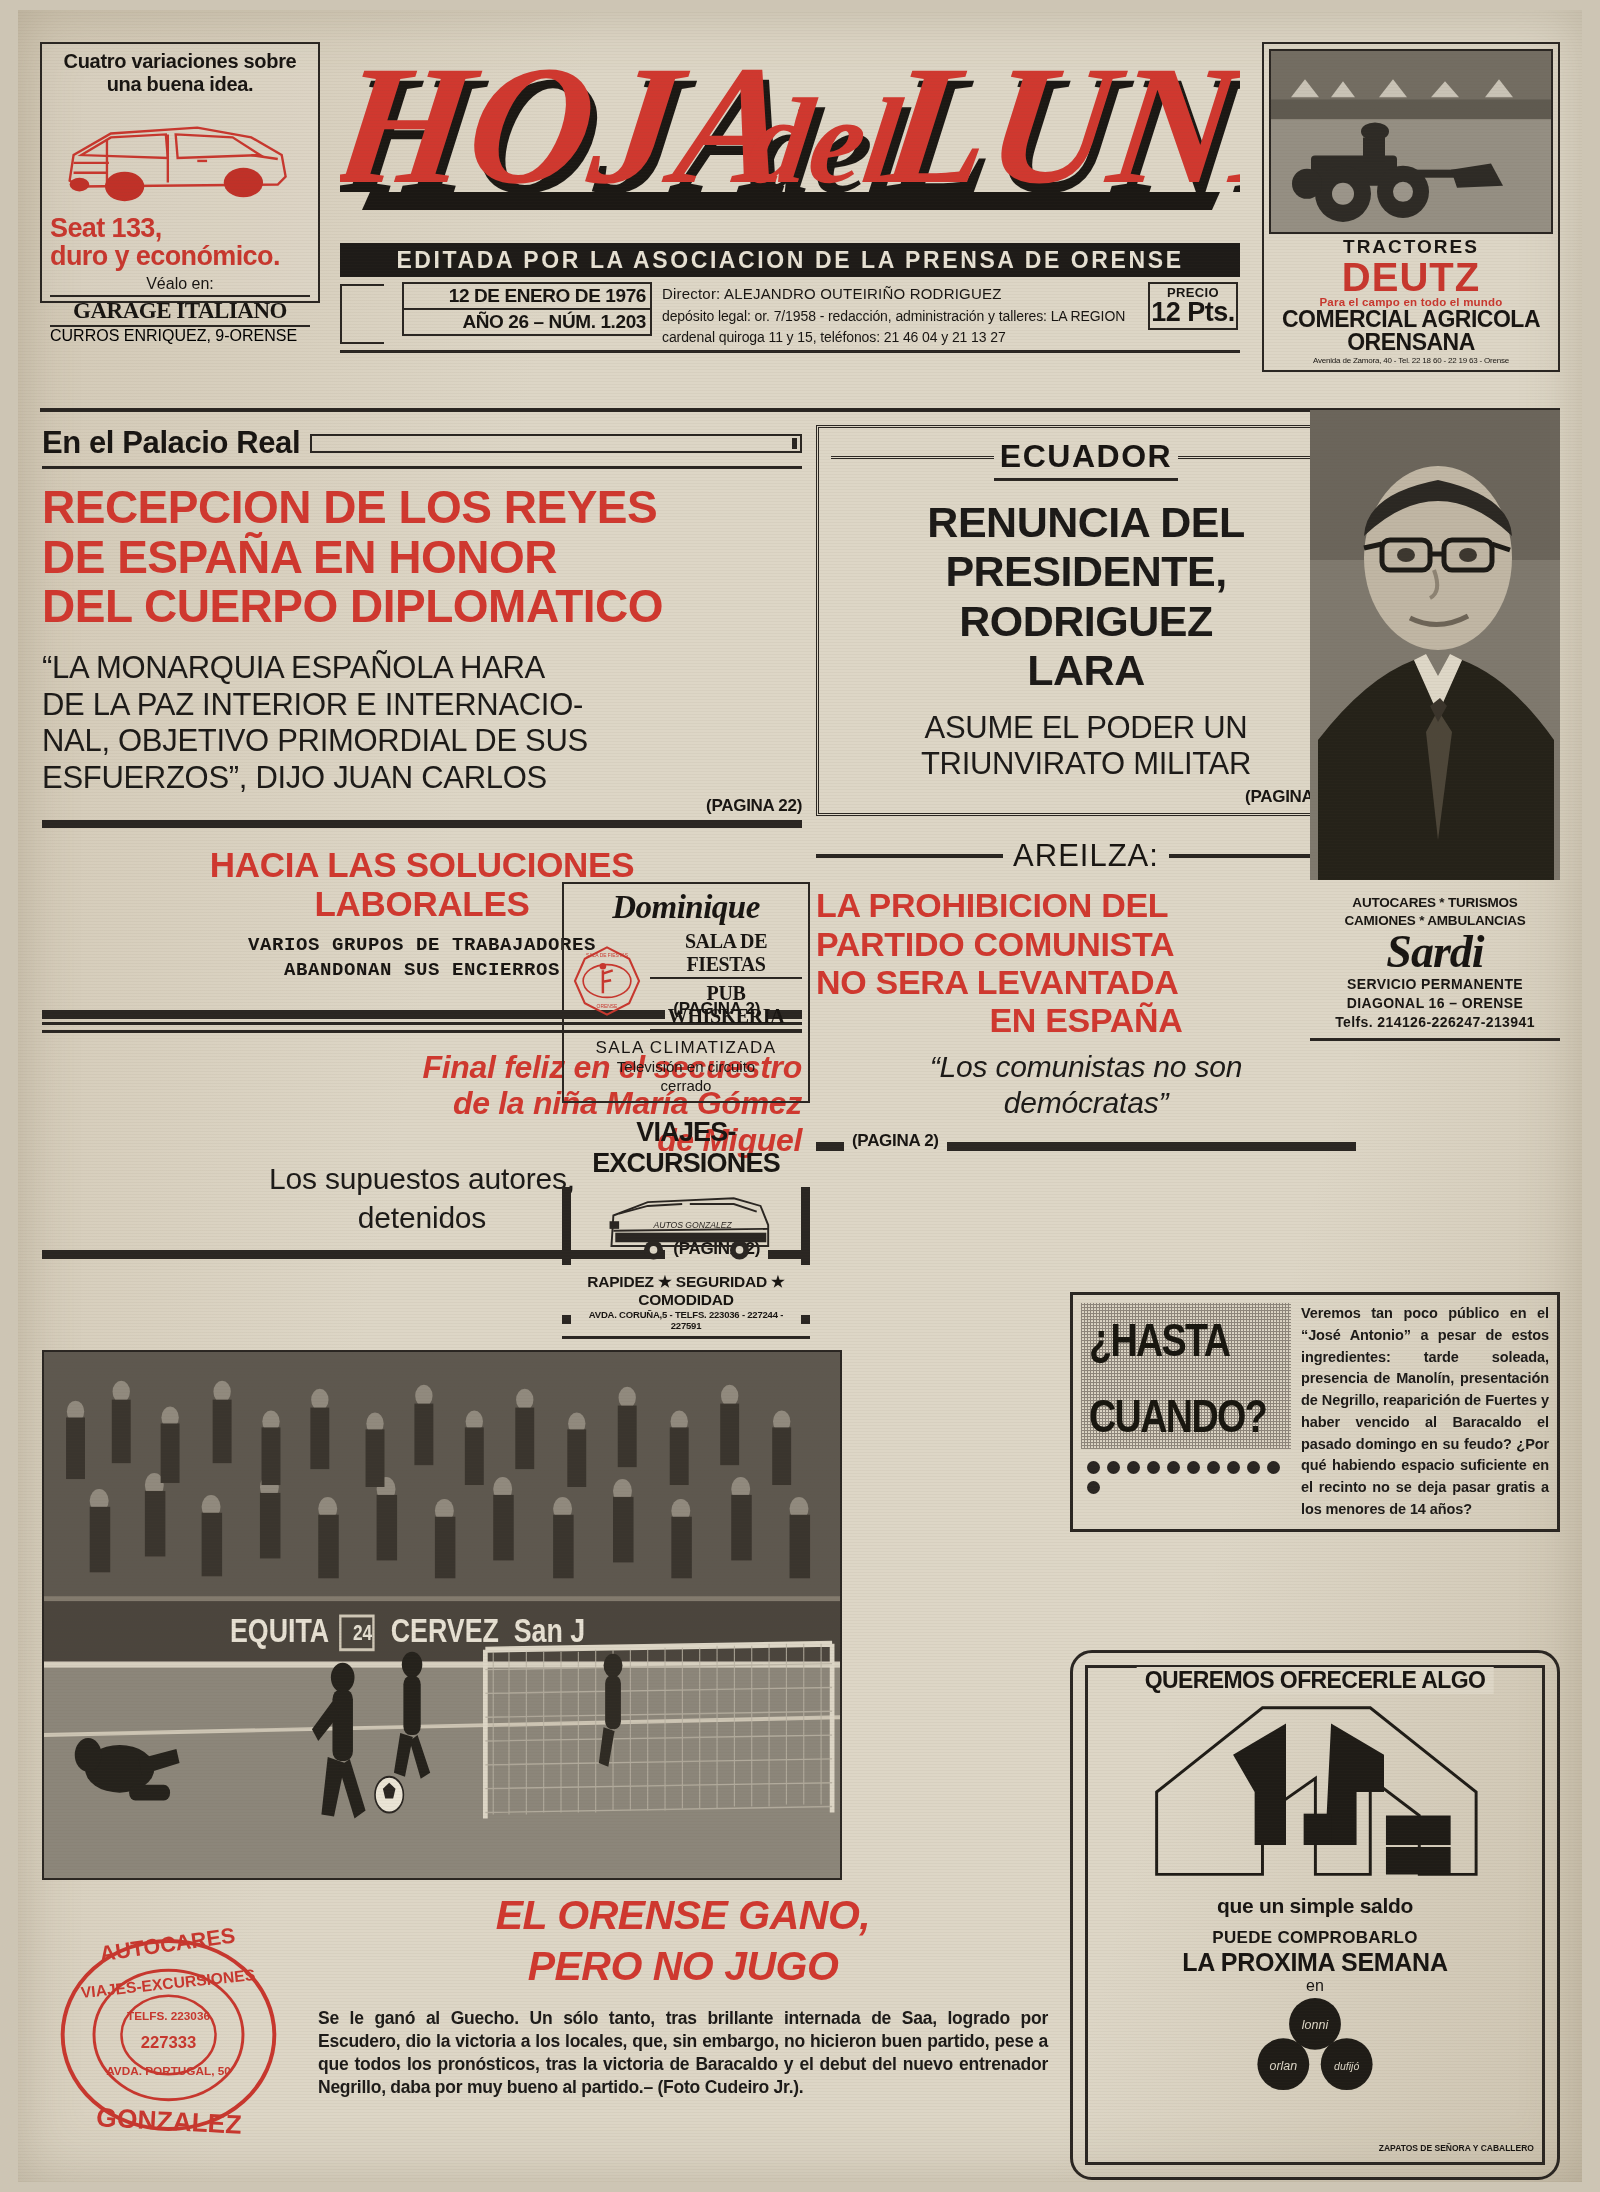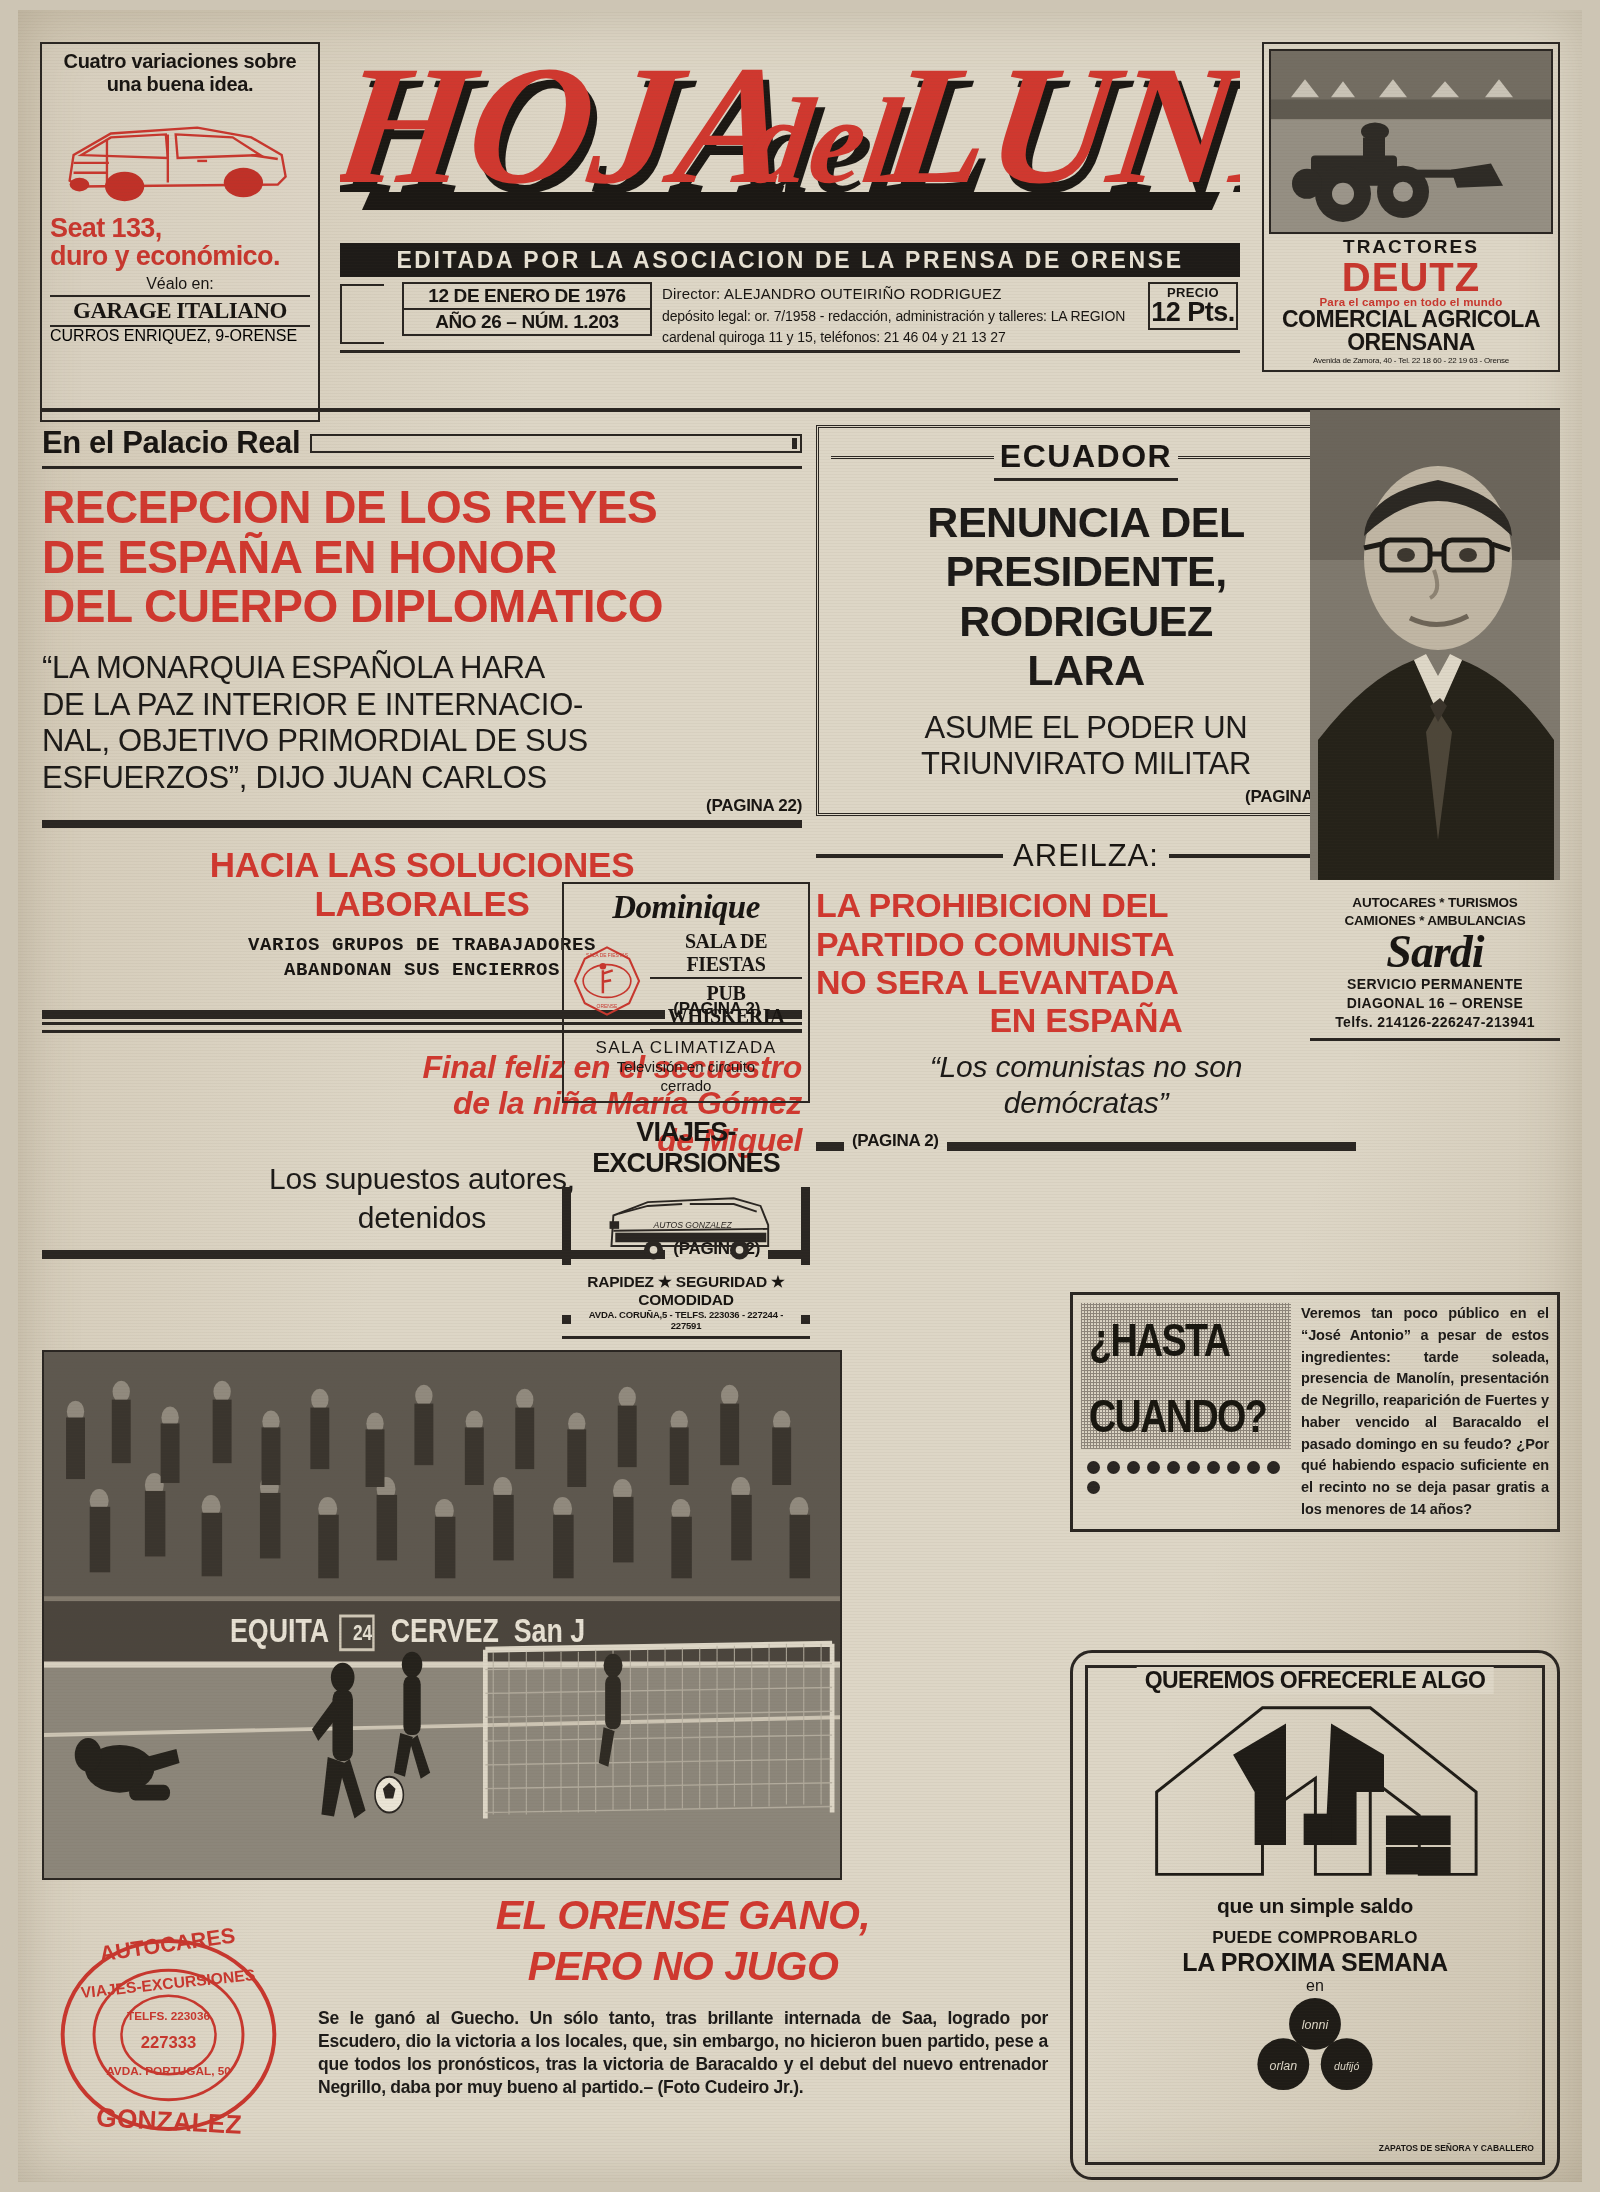--- a/index.html
+++ b/index.html
@@ -18,21 +18,21 @@
       linear-gradient(100deg, rgba(190,175,150,.35) 0%, rgba(0,0,0,0) 30%),
       linear-gradient(-75deg, rgba(170,155,128,.30) 0%, rgba(0,0,0,0) 25%);
     box-shadow:inset 0 0 60px rgba(120,105,80,.30);
   }
   .grain{position:absolute;inset:0;pointer-events:none;opacity:.18;
     background-image:repeating-linear-gradient(0deg, rgba(90,75,55,.25) 0 1px, rgba(0,0,0,0) 1px 3px);}
 
   
   .masthead{position:absolute;left:22px;top:18px;width:1520px;height:275px;}
   .seat-ad{
-    position:absolute;left:0;top:14px;width:280px;height:380px;
+    position:absolute;left:0;top:14px;width:280px;height:261px;
     border:2px solid #2a2622;background:rgba(255,255,255,.10);
     padding:6px 8px;box-sizing:border-box;
   }
   .seat-ad .hdl{font-size:20px;line-height:1.15;color:#181512;text-align:center;font-weight:600;letter-spacing:-.3px;}
   .seat-car{height:108px;margin:8px 0 2px;display:block;}
   .seat-ad .brand{font-size:27px;font-weight:bold;color:#c8372e;line-height:1.05;letter-spacing:-.6px;}
   .seat-ad .veal{font-size:16px;text-align:center;color:#181512;margin-top:4px;}
   .garage{margin-top:2px;border-top:2px solid #2a2622;border-bottom:2px solid #2a2622;padding:1px 0;}
   .garage .g1{font-size:23px;font-weight:bold;color:#181512;text-align:center;letter-spacing:-.5px;font-family:"Liberation Serif",serif;}
 
@@ -42,21 +42,21 @@
   .editada{
     position:absolute;left:300px;top:215px;width:900px;height:34px;
     background:#1e1b18;color:#e7e1d3;font-weight:bold;font-size:23px;
     letter-spacing:2.6px;display:flex;align-items:center;justify-content:center;
     font-family:"Liberation Sans",sans-serif;
   }
   .infobar{position:absolute;left:300px;top:254px;width:900px;height:68px;border-bottom:3px solid #2a2622;}
   .ib-lbracket{position:absolute;left:0;top:2px;width:42px;height:56px;border:2px solid #2a2622;border-right:none;}
   .datebox{position:absolute;left:62px;top:0;width:250px;}
   .datebox .d1,.datebox .d2{border:2px solid #2a2622;font-size:19px;font-weight:bold;color:#181512;
-     padding:1px 4px;text-align:center;letter-spacing:-.4px;}
+     padding:1px 4px;text-align:right;letter-spacing:-.4px;}
   .datebox .d2{border-top:none;}
   .credits{position:absolute;left:322px;top:1px;width:490px;font-size:14px;color:#181512;line-height:1.5;letter-spacing:-.1px;}
   .credits .c1{font-size:15px;letter-spacing:.2px;}
   .pricebox{position:absolute;right:2px;top:0;width:86px;border:2px solid #2a2622;text-align:center;padding:1px 0 2px;}
   .pricebox .p1{font-size:13px;font-weight:bold;color:#181512;letter-spacing:.4px;}
   .pricebox .p2{font-size:27px;font-weight:bold;color:#181512;line-height:.95;letter-spacing:-.5px;}
 
   .deutz{position:absolute;right:0;top:14px;width:298px;height:330px;border:2px solid #2a2622;padding:5px;box-sizing:border-box;}
   .deutz-photo{width:100%;height:185px;border:2px solid #2a2622;box-sizing:border-box;overflow:hidden;position:relative;background:#8e887c;}
   .deutz .tr{font-size:19px;font-weight:bold;color:#181512;text-align:center;letter-spacing:2px;margin-top:2px;}

